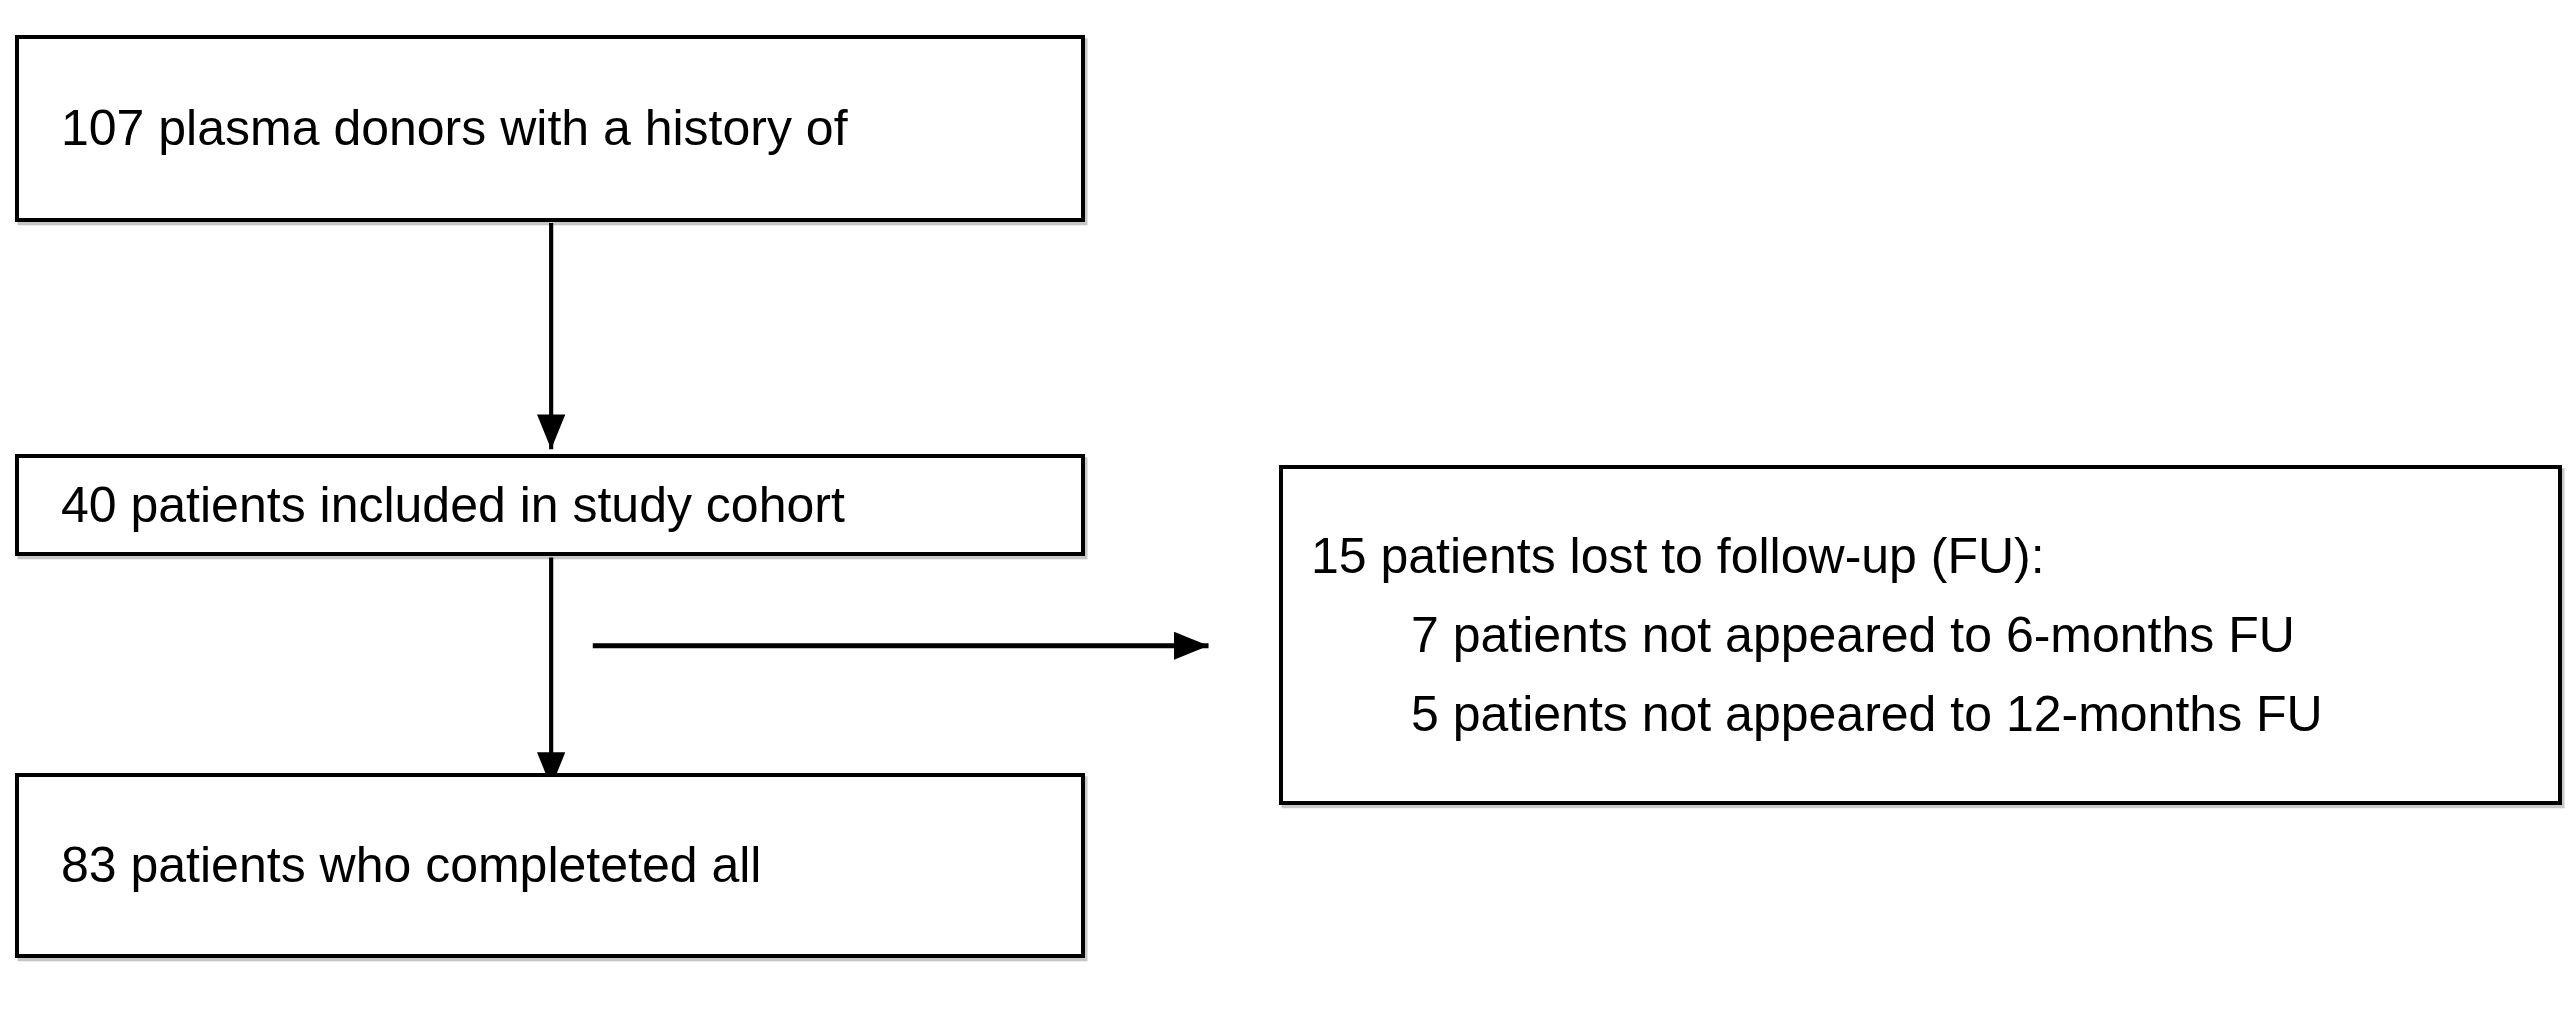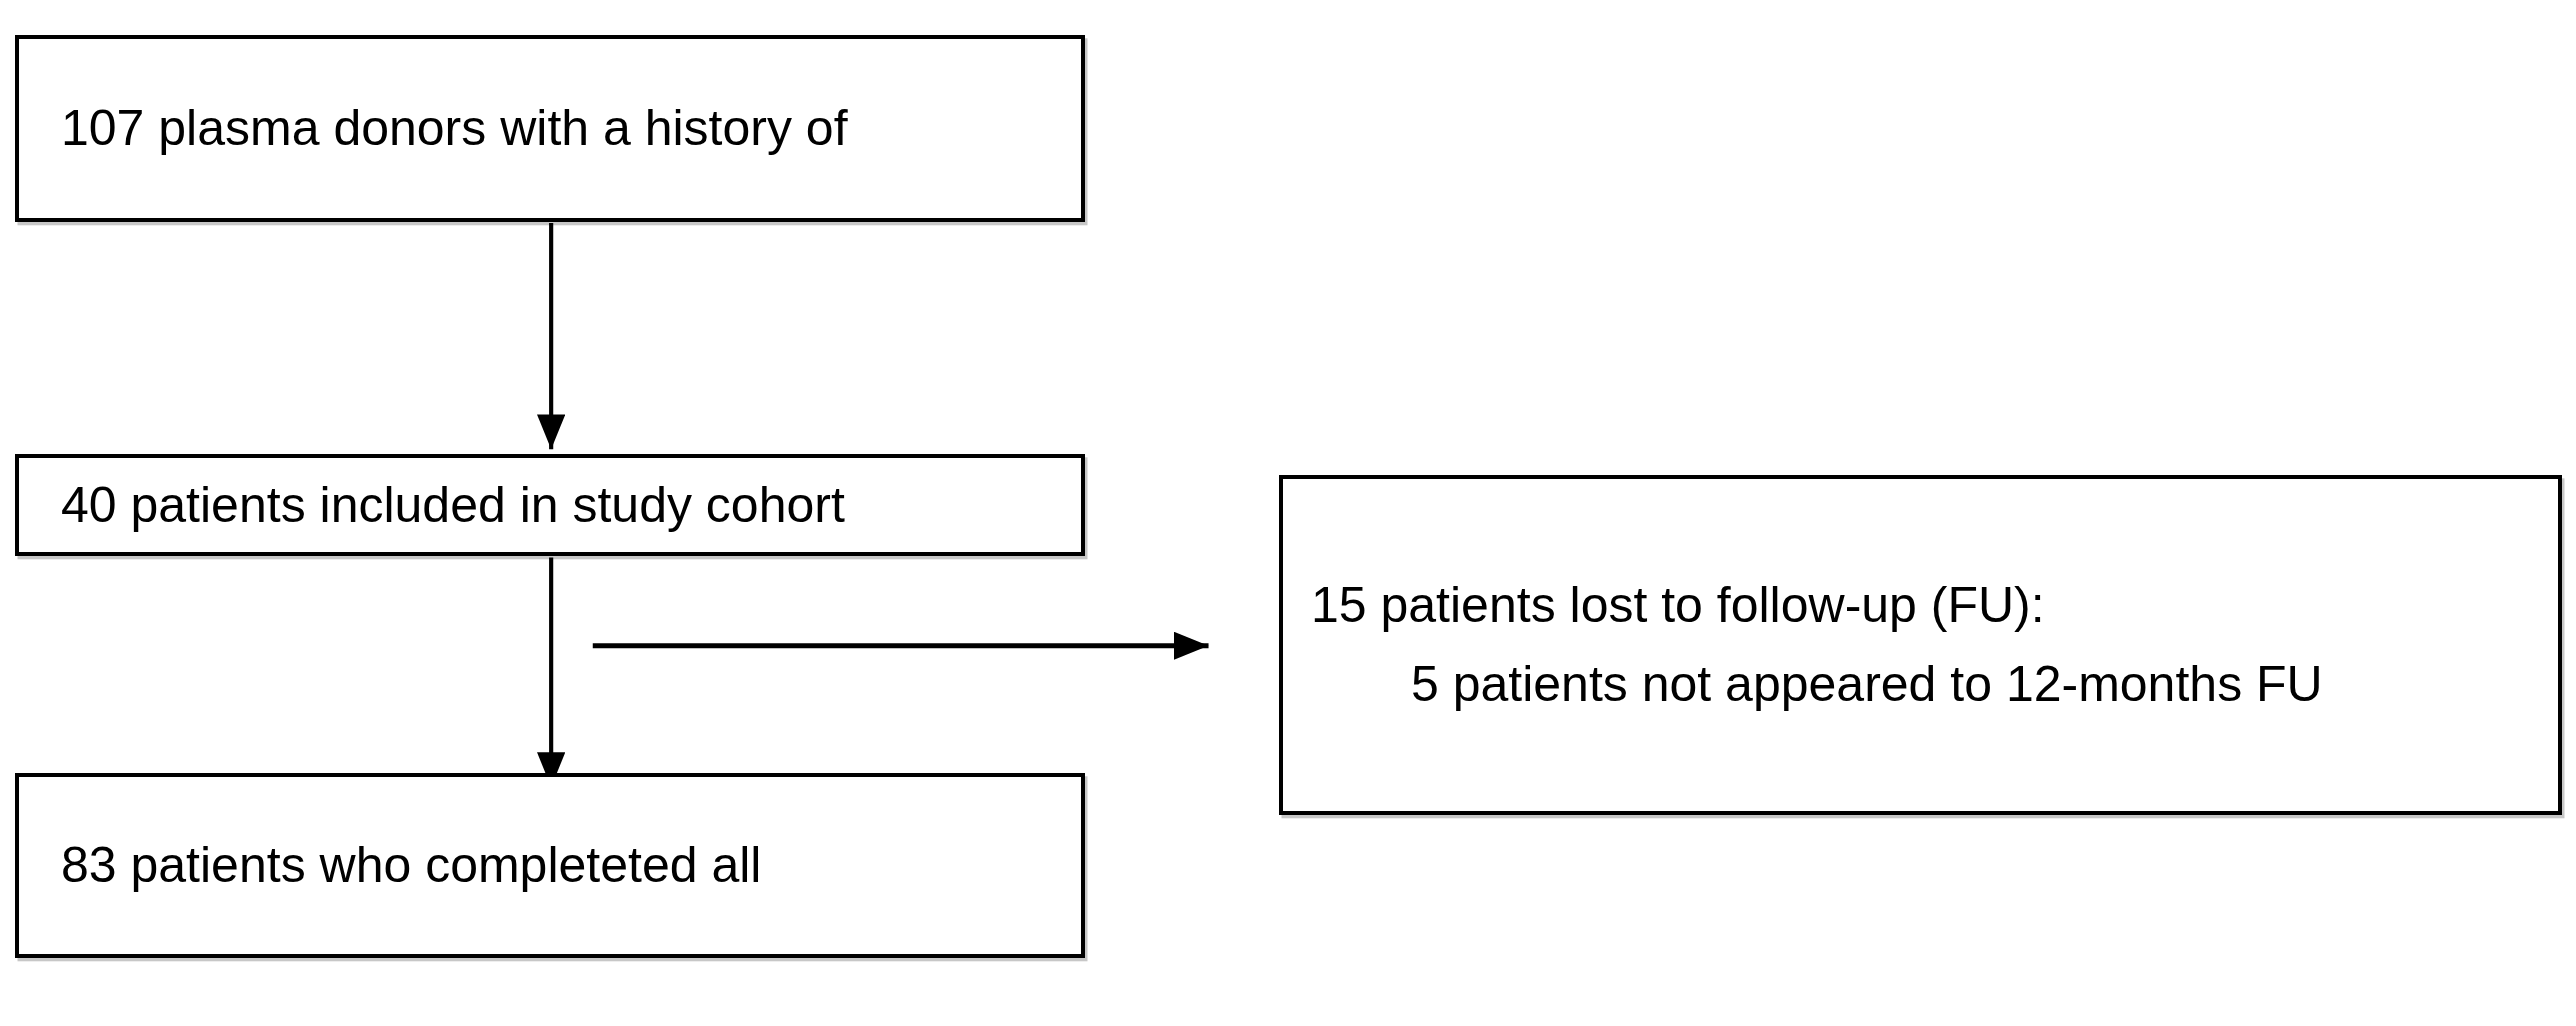--- a/index.html
+++ b/index.html
@@ -31,21 +31,21 @@
     line-height: 79px;
     display: flex;
     flex-direction: column;
     justify-content: center;
   }
 
   .box .line { white-space: nowrap; }
 
   .box-screened { left: 15px;  top: 35px;  width: 1070px; height: 187px; padding-left: 42px; }
   .box-cohort   { left: 15px;  top: 454px; width: 1070px; height: 102px; padding-left: 42px; }
-  .box-lost     { left: 1279px;top: 475px; width: 1283px; height: 340px; padding-left: 28px; }
+  .box-lost     { left: 1279px;top: 465px; width: 1283px; height: 340px; padding-left: 28px; }
   .box-analyzed { left: 15px;  top: 773px; width: 1070px; height: 185px; padding-left: 42px; }
 
   .indent { padding-left: 100px; }
 </style>
 </head>
 <body>
 
 <div class="canvas">
 
   <svg class="arrows" viewBox="0 0 3095 1233" xmlns="http://www.w3.org/2000/svg">
@@ -65,20 +65,21 @@
   <div class="box box-screened">
     <div class="line">107 plasma donors with a history of</div>
   </div>
 
   <div class="box box-cohort">
     <div class="line">40 patients included in study cohort</div>
   </div>
 
   <div class="box box-lost">
     <div class="line">15 patients lost to follow-up (FU):</div>
+    <div class="line indent">7 patients not appeared to 6-months FU</div>
     <div class="line indent">5 patients not appeared to 12-months FU</div>
   </div>
 
   <div class="box box-analyzed">
     <div class="line">83 patients who completeted all</div>
   </div>
 
 </div>
 
 

